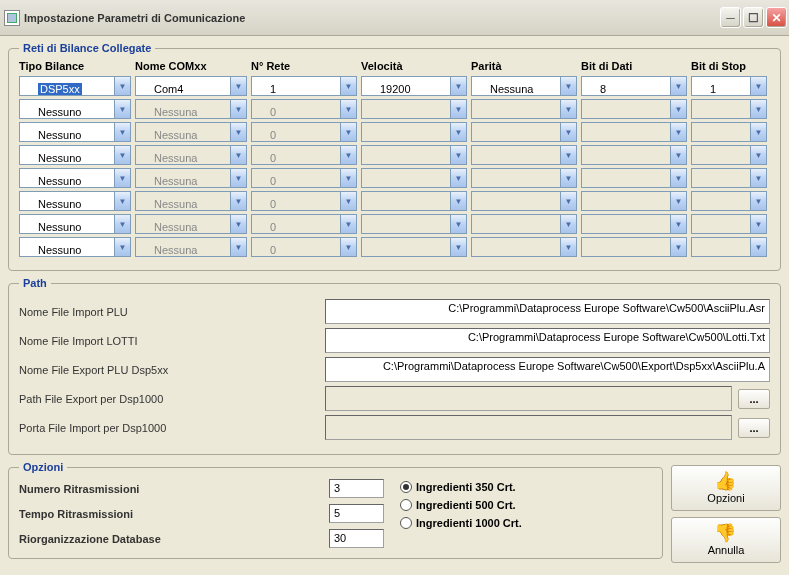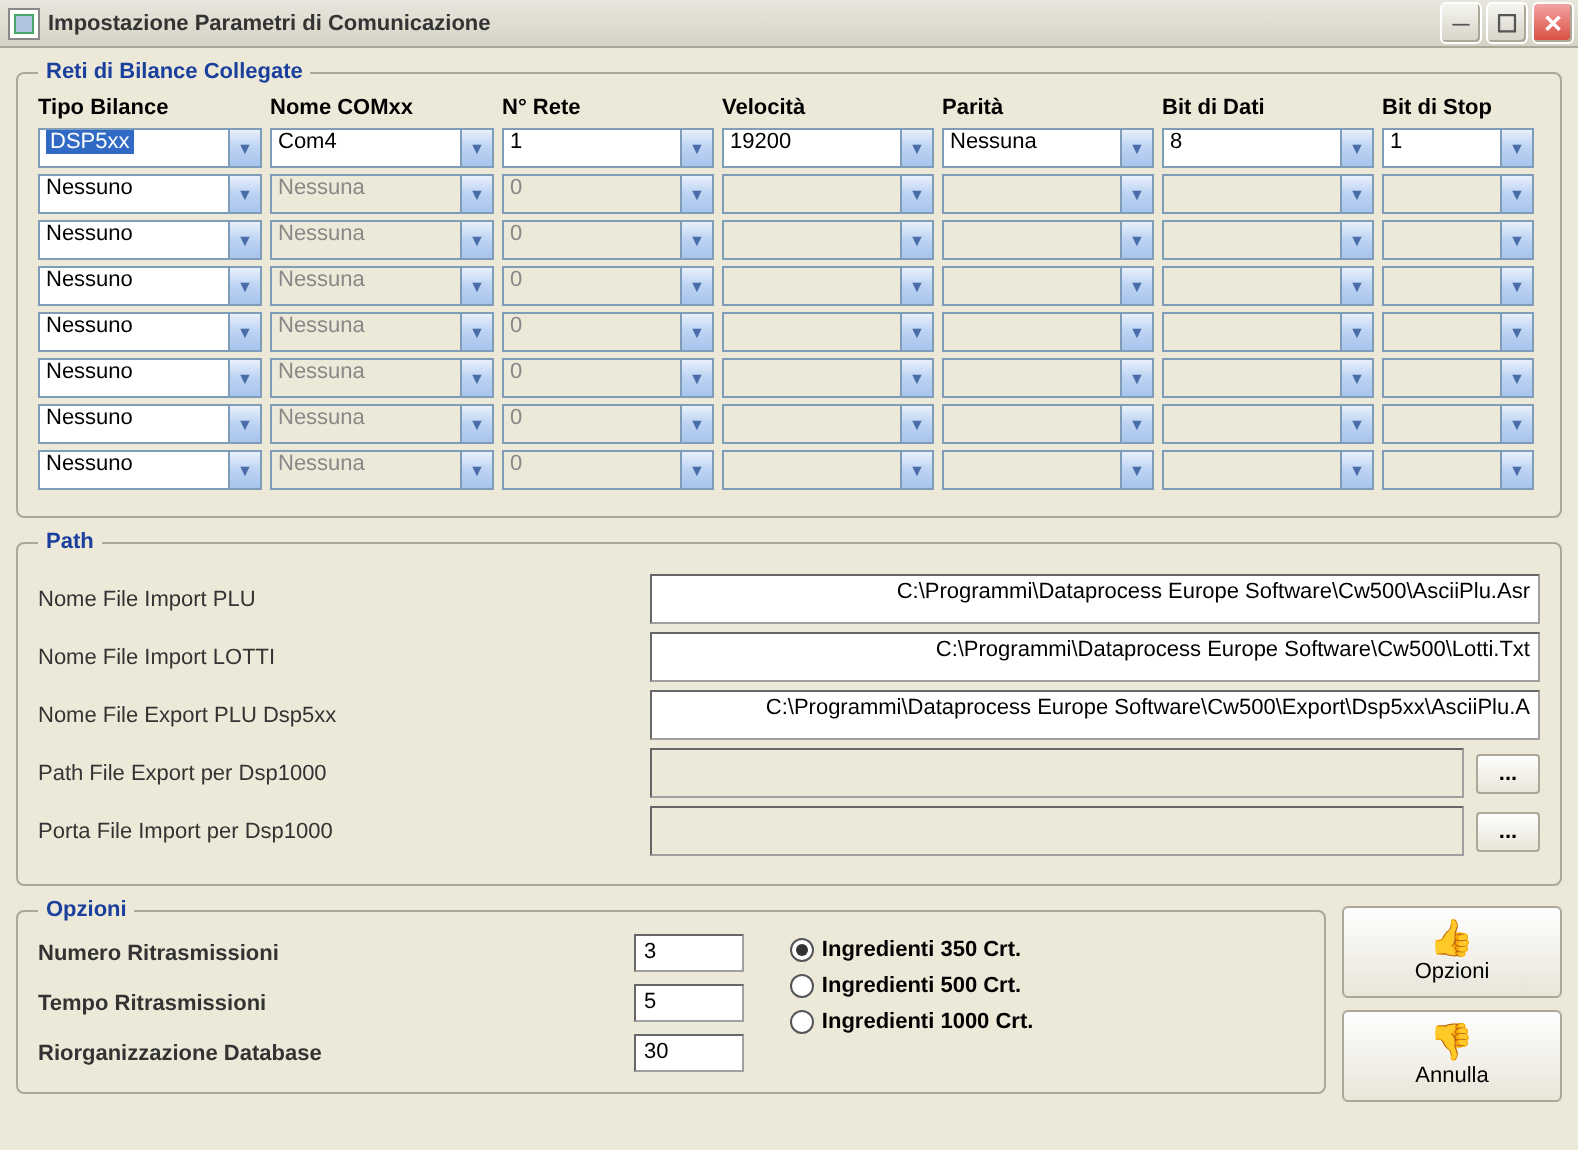--- a/index.html
+++ b/index.html
@@ -6,21 +6,21 @@
   body {
     margin: 0;
     font-family: Tahoma, Arial, sans-serif;
     font-size: 11px;
     background: #ece9d8;
     width: 789px;
     height: 575px;
     overflow: hidden;
   }
   .titlebar {
-    height: 24px;
+    height: 36px;
     background: linear-gradient(to bottom, #e8e6dd, #d6d3c6);
     border-bottom: 1px solid #aca899;
     display: flex;
     align-items: center;
     padding: 0 2px 0 4px;
   }
   .title-icon {
     width: 16px; height: 16px;
     background: #fff;
     border: 1px solid #888;
@@ -73,24 +73,24 @@
     gap: 4px;
     margin-bottom: 3px;
   }
   .grid-header { margin-bottom: 4px; color:#000; font-weight:bold; }
 
   .combo {
     height: 20px;
     border: 1px solid #7f9db9;
     background: #fff;
     display:flex;
-    align-items:flex-start;
+    align-items:flex-end;
     position:relative;
     font-size:11px;
-    padding-left:3px;
+    padding-left:18px;
     color:#000;
   }
   .combo .arrow {
     position:absolute; right:0; top:0; bottom:0;
     width:16px;
     background: linear-gradient(to bottom,#e8f0fb,#bcd3f3 50%,#a8c4ec);
     border-left:1px solid #7f9db9;
     display:flex; align-items:center; justify-content:center;
     color:#4a6ea9; font-size:8px;
   }
@@ -125,21 +125,21 @@
     cursor:pointer;
     display:flex; align-items:center; justify-content:center;
   }
 
   .bottom-row { display:flex; gap:8px; align-items:center; }
   .opzioni-fs { flex:1; }
   .opt-grid { display:flex; gap:16px; }
   .opt-left, .opt-right { display:flex; flex-direction:column; gap:6px; }
   .opt-left { flex:1.4; }
   .opt-right { flex:1; padding-top:2px; }
-  .opt-row { display:flex; align-items:center; gap:8px; }
+  .opt-row { display:flex; align-items:center; gap:20px; }
   .opt-label { width: 290px; font-weight:bold; color:#333; }
   .opt-input {
     width:55px; height:19px;
     border:1px solid #a0a0a0;
     border-top-color:#666; border-left-color:#666;
     background:#fff;
     padding:2px 4px; font-size:11px;
   }
   .radio-row { display:flex; align-items:center; gap:4px; font-weight:bold; font-size:11px;}
   .radio-dot {

